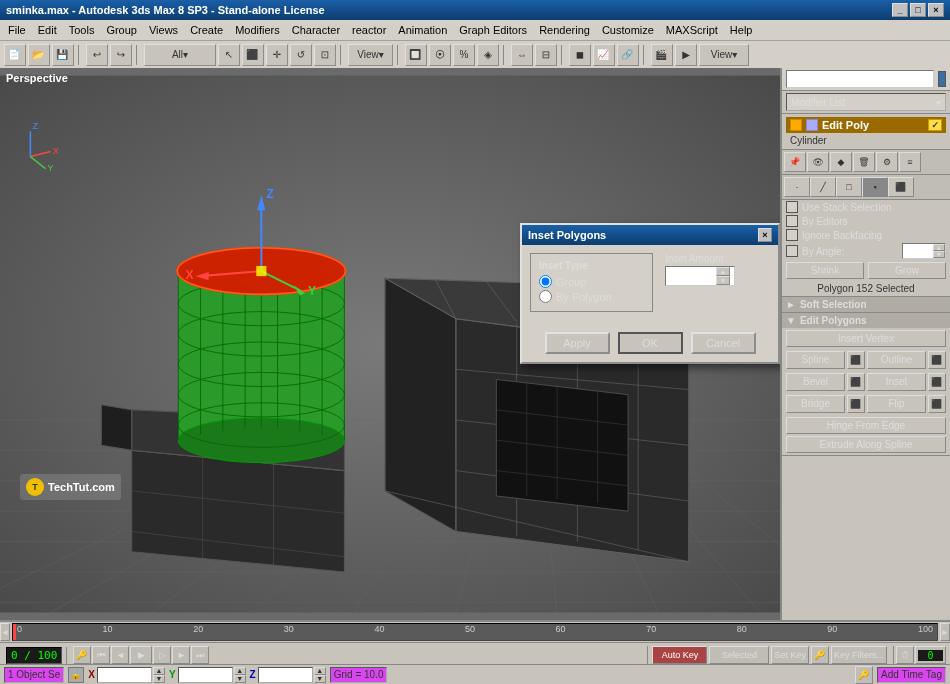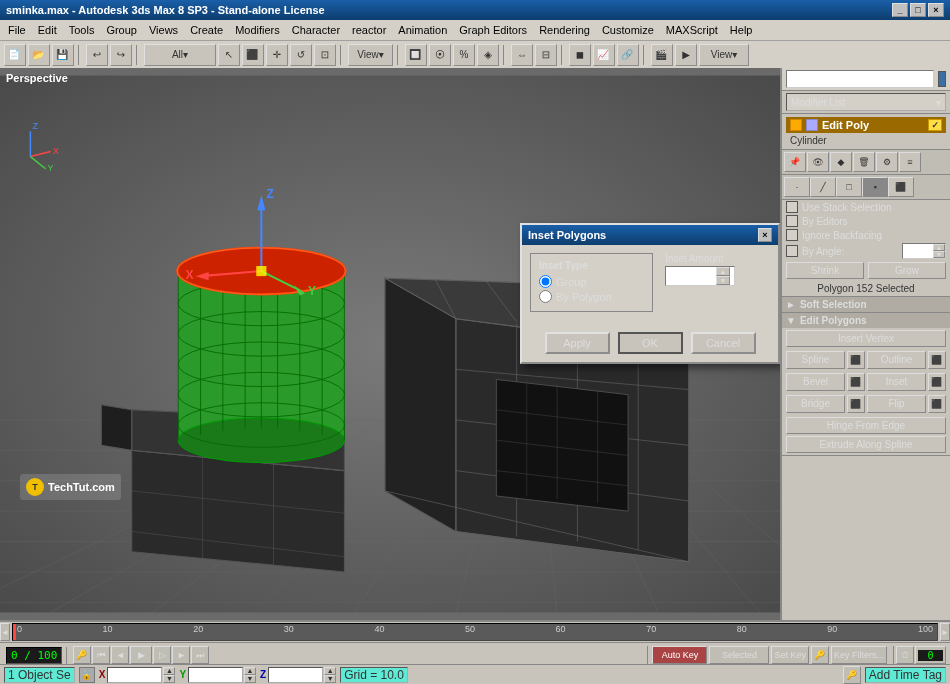--- a/index.html
+++ b/index.html
@@ -313,23 +313,23 @@
     
     #status-bar {
       height: 20px;
       background: #c8c4bc;
       display: flex; align-items: center;
       border-top: 1px solid #888;
       padding: 0 4px; gap: 4px;
       font-size: 10px; color: #333;
     }
     .status-field {
-      background: #5eead4; border: 1px inset #aaa;
+      background: #d946ef; border: 1px inset #aaa;
       height: 16px; padding: 6px 3px;
-      display: flex; align-items: center; font-size: 12px;
+      display: flex; align-items: center; font-size: 10px;
     }
     .status-coord {
       display: flex; align-items: center; gap: 1px;
     }
     .coord-label {
       font-weight: bold; color: #800;
       font-size: 10px; margin-right: 1px;
     }
     .coord-input {
       width: 55px; height: 16px;

